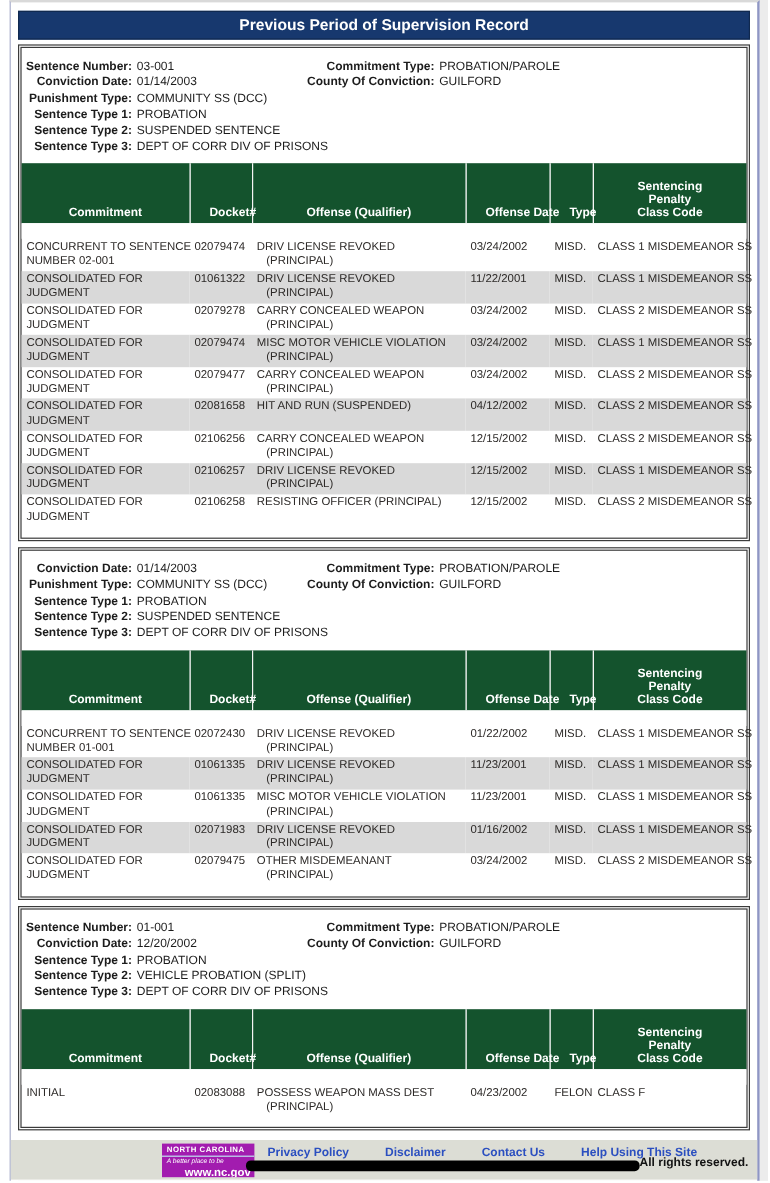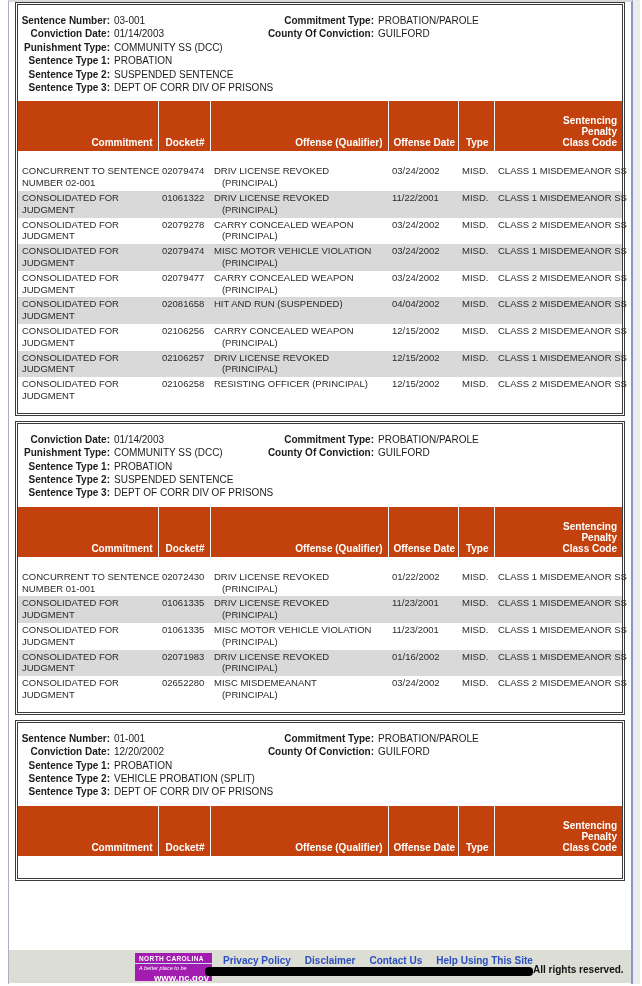--- a/index.html
+++ b/index.html
@@ -33,58 +33,59 @@
   .section {
     border: 3px double #3b3b3b;
     background: #ffffff;
     margin: 0 1px 5px;
   }
 
   .info { position: relative; padding: 9px 0 7px 2px; font-size: 10px; color: #1c1c1c; }
   .info-row { line-height: 13.4px; white-space: nowrap; }
   .info-row .lbl { display: inline-block; width: 90px; text-align: right; font-weight: bold; }
   .info-row .val { margin-left: 4px; }
-  .info-right { position: absolute; left: 216px; top: 9px; }
+  .info-right { position: absolute; left: 204px; top: 9px; }
   .info-right .lbl { width: 140px; }
 
   table { width: 100%; border-collapse: collapse; table-layout: fixed; margin-bottom: 9px; }
   col.c1 { width: 140px; } col.c2 { width: 52px; } col.c3 { width: 178px; }
   col.c4 { width: 70px; }  col.c5 { width: 36px; }
   thead th {
-    background: #c2410c; color: #ffffff;
-    font-size: 10px; font-weight: bold; text-align: right;
-    vertical-align: bottom; height: 50px; padding: 3px 5px;
+    background: #14532d; color: #ffffff;
+    font-size: 10px; font-weight: bold; text-align: center;
+    vertical-align: bottom; height: 50px; padding: 3px 16px;
     white-space: pre; border-left: 1px solid #f5f5f5;
   }
   thead th:first-child { border-left: none; }
   tbody td {
     font-size: 9.5px; color: #2d2a28; vertical-align: top;
     padding: 1px 4px 2px; line-height: 11.8px; white-space: pre;
   }
   tr.spacer td { height: 13px; background: #ffffff; }
   tr.data-row.alt td { background: #d9d9d9; }
 
   .footer { position: absolute; left: 0; right: 0; top: 948px; height: 33px; background: #dcddd5; }
   .logo {
     position: absolute; left: 126px; top: 3px; width: 77px; height: 28px;
     background: #a21caf; color: #ffffff; overflow: hidden;
   }
   .logo-line1 { font-size: 6.5px; font-weight: bold; letter-spacing: .4px; padding: 2px 0 1px 4px; border-bottom: 1px solid #bfe2f2; white-space: nowrap; }
   .logo-line2 { font-size: 5.5px; font-style: italic; padding: 1px 0 0 4px; white-space: nowrap; }
   .logo-line3 { font-size: 9.5px; font-weight: bold; text-align: right; padding: 1px 3px 0 0; }
-  .links { position: absolute; left: 214px; top: 5px; display: flex; gap: 14px; }
+  .links { position: absolute; left: 214px; top: 5px; display: flex; gap: 30px; }
   .links a { color: #2b4fc0; font-weight: bold; font-size: 10px; text-decoration: none; white-space: nowrap; }
   .redaction { position: absolute; left: 196px; top: 17px; width: 328px; height: 9px; background: #000000; border-radius: 4px; }
   .rights { position: absolute; left: 524px; top: 14px; font-size: 10px; font-weight: bold; color: #121212; white-space: nowrap; }
 </style>
 </head>
 <body>
 
 <div class="frame">
 
+  <div class="title-bar">Previous Period of Supervision Record</div>
 
   <div class="section">
     <div class="info">
       <div class="info-row"><span class="lbl">Sentence Number:</span><span class="val">03-001</span></div>
       <div class="info-row"><span class="lbl">Conviction Date:</span><span class="val">01/14/2003</span></div>
       <div class="info-row"><span class="lbl">Punishment Type:</span><span class="val">COMMUNITY SS (DCC)</span></div>
       <div class="info-row"><span class="lbl">Sentence Type 1:</span><span class="val">PROBATION</span></div>
       <div class="info-row"><span class="lbl">Sentence Type 2:</span><span class="val">SUSPENDED SENTENCE</span></div>
       <div class="info-row"><span class="lbl">Sentence Type 3:</span><span class="val">DEPT OF CORR DIV OF PRISONS</span></div>
       <div class="info-right">
@@ -165,21 +166,21 @@
    (PRINCIPAL)</td>
     <td class="c-date">03/24/2002</td>
     <td class="c-type">MISD.</td>
     <td class="c-class">CLASS 2 MISDEMEANOR SS</td>
   </tr>
           <tr class="data-row alt">
     <td class="c-commit">CONSOLIDATED FOR
 JUDGMENT</td>
     <td class="c-docket">02081658</td>
     <td class="c-offense">HIT AND RUN (SUSPENDED)</td>
-    <td class="c-date">04/04/2002</td>
+    <td class="c-date">04/12/2002</td>
     <td class="c-type">MISD.</td>
     <td class="c-class">CLASS 2 MISDEMEANOR SS</td>
   </tr>
           <tr class="data-row">
     <td class="c-commit">CONSOLIDATED FOR
 JUDGMENT</td>
     <td class="c-docket">02106256</td>
     <td class="c-offense">CARRY CONCEALED WEAPON
    (PRINCIPAL)</td>
     <td class="c-date">12/15/2002</td>
@@ -282,22 +283,22 @@
     <td class="c-docket">02071983</td>
     <td class="c-offense">DRIV LICENSE REVOKED
    (PRINCIPAL)</td>
     <td class="c-date">01/16/2002</td>
     <td class="c-type">MISD.</td>
     <td class="c-class">CLASS 1 MISDEMEANOR SS</td>
   </tr>
           <tr class="data-row">
     <td class="c-commit">CONSOLIDATED FOR
 JUDGMENT</td>
-    <td class="c-docket">02652280</td>
-    <td class="c-offense">MISC MISDEMEANANT
+    <td class="c-docket">02079475</td>
+    <td class="c-offense">OTHER MISDEMEANANT
    (PRINCIPAL)</td>
     <td class="c-date">03/24/2002</td>
     <td class="c-type">MISD.</td>
     <td class="c-class">CLASS 2 MISDEMEANOR SS</td>
   </tr>
         </tbody>
     </table>
   </div>
 
   <div class="section">
@@ -330,20 +331,29 @@
         <th>Type</th>
         <th>Sentencing
 Penalty
 Class Code</th>
       </tr>
         </thead>
       <tbody>
         <tr class="spacer">
             <td colspan="6"></td>
           </tr>
+      <tr class="data-row">
+    <td class="c-commit">INITIAL</td>
+    <td class="c-docket">02083088</td>
+    <td class="c-offense">POSSESS WEAPON MASS DEST
+   (PRINCIPAL)</td>
+    <td class="c-date">04/23/2002</td>
+    <td class="c-type">FELON</td>
+    <td class="c-class">CLASS F</td>
+  </tr>
         </tbody>
     </table>
   </div>
 
   <div class="footer">
     <div class="logo">
       <div class="logo-line1">NORTH CAROLINA</div>
       <div class="logo-line2">A better place to be</div>
       <div class="logo-line3">www.nc.gov</div>
     </div>

